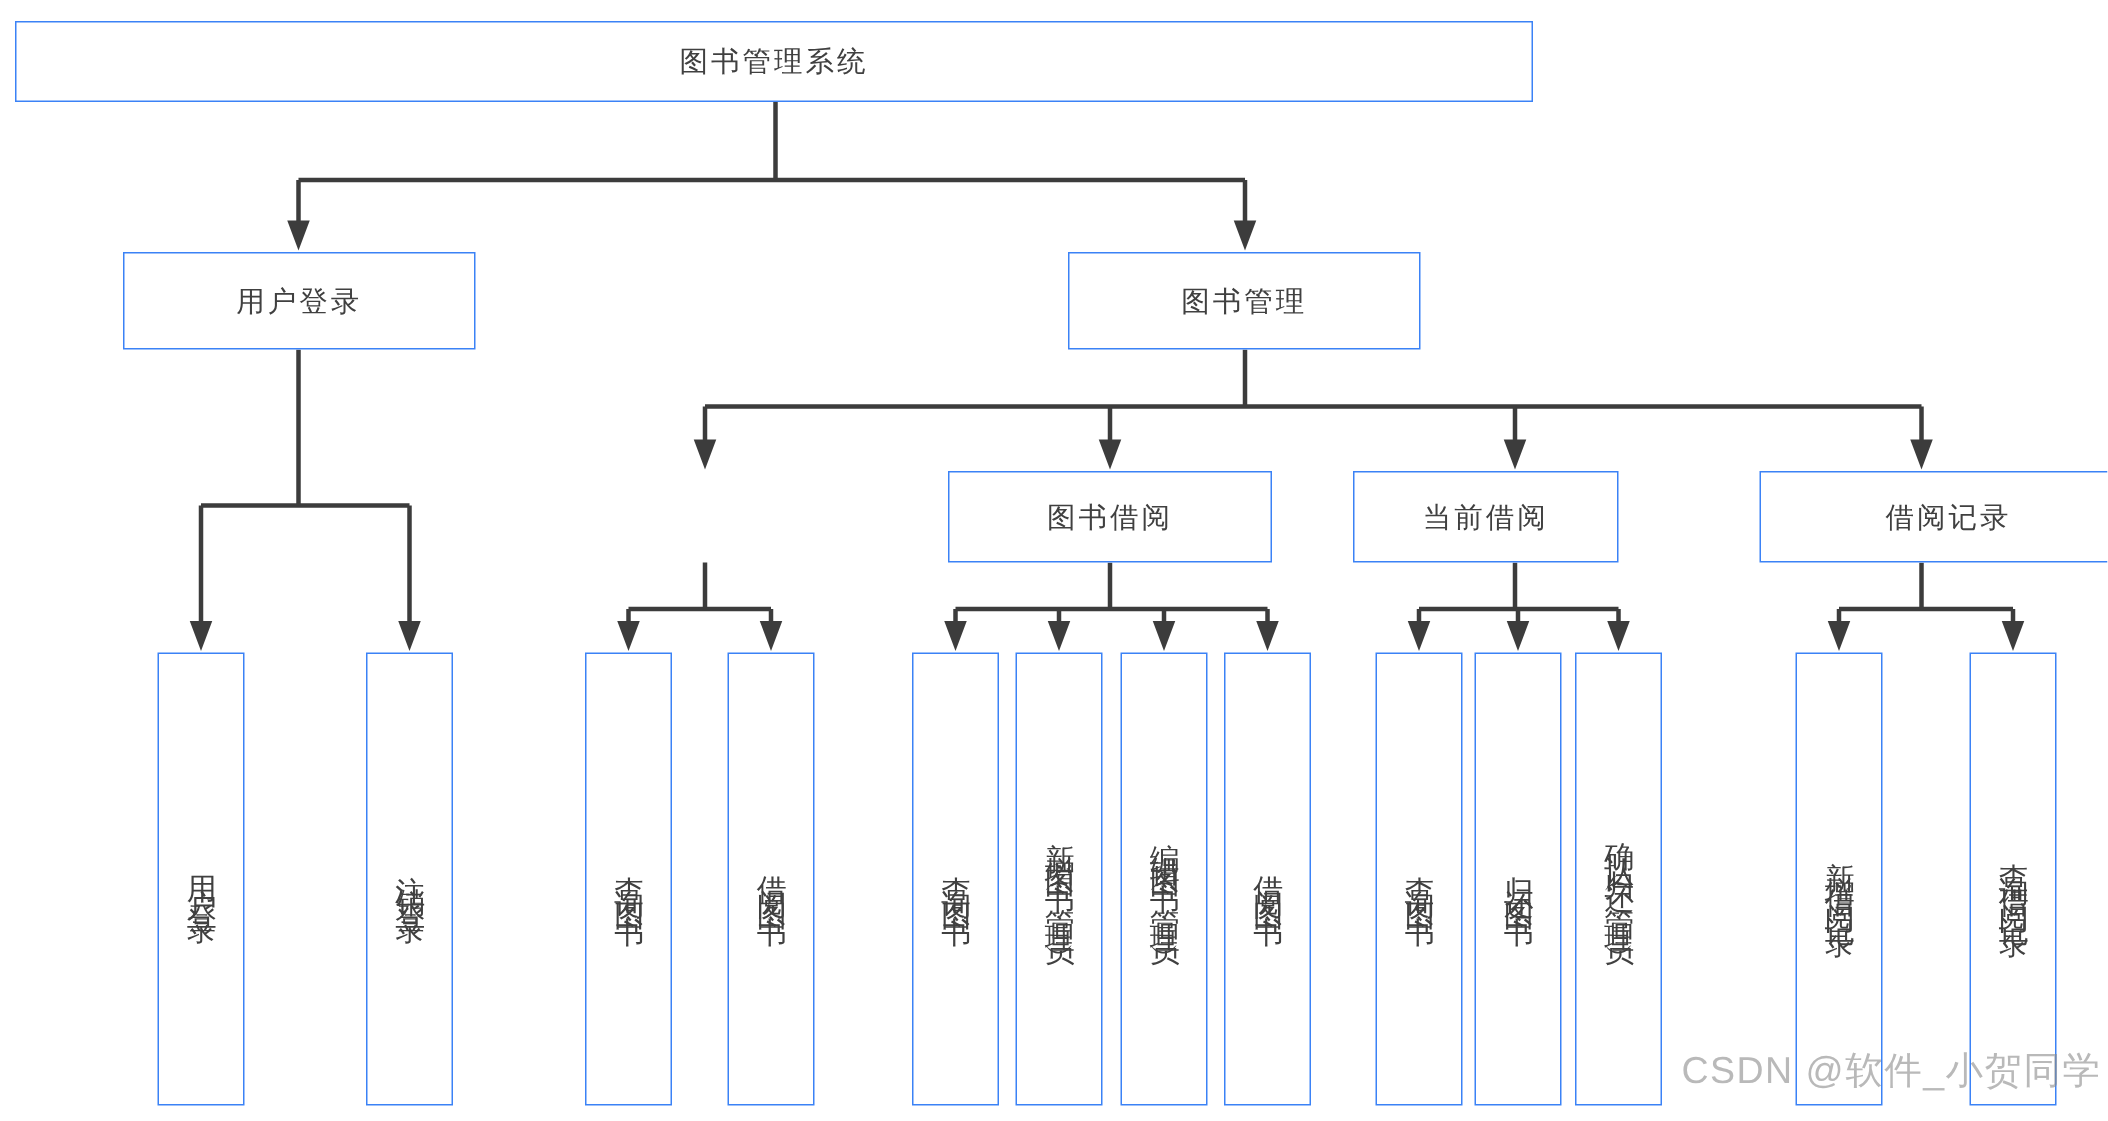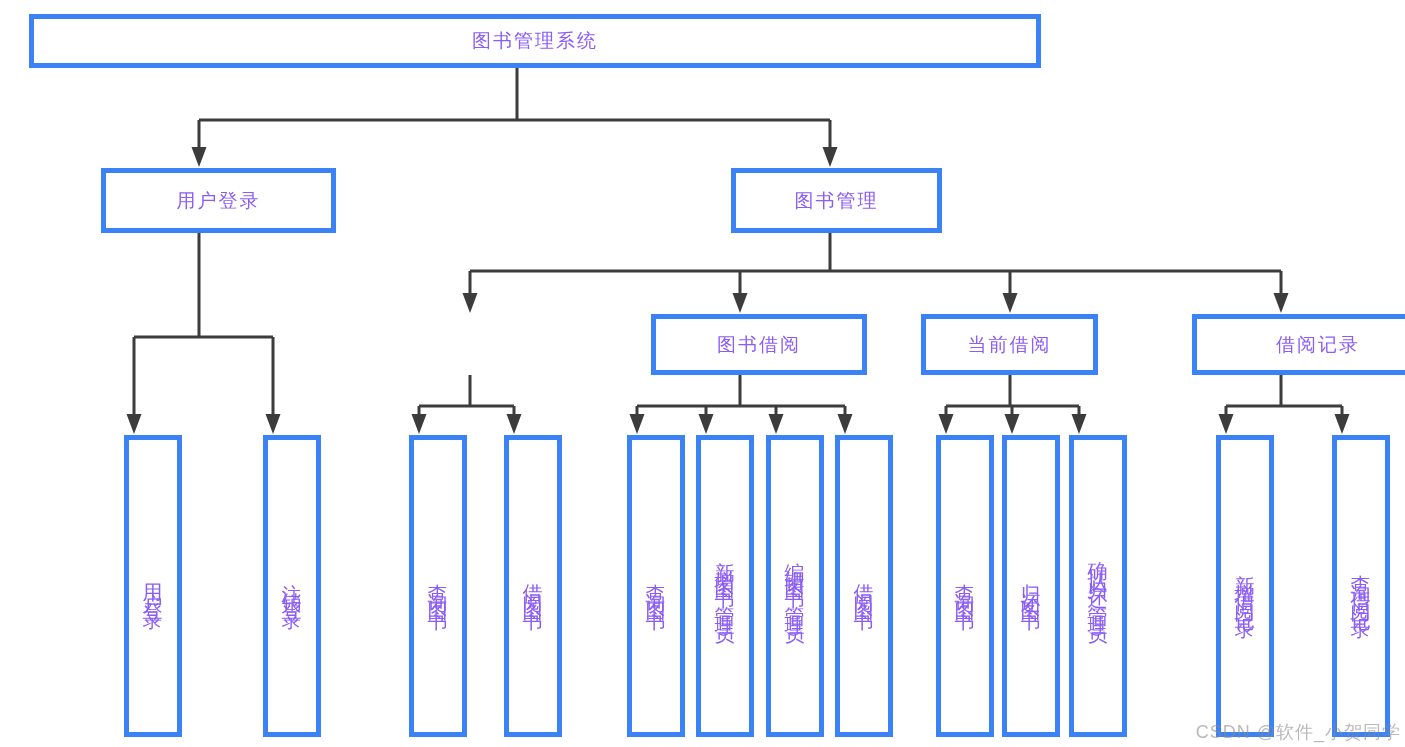--- a/index.html
+++ b/index.html
@@ -12,49 +12,48 @@
     overflow: hidden;
   }
   .wires {
     position: absolute;
     left: 0; top: 0;
     pointer-events: none;
   }
   .hbox, .vbox {
     position: absolute;
     box-sizing: border-box;
-    border: 5px solid #3b82f6;
+    border: 1px solid #3b82f6;
     background: #ffffff;
     display: flex;
     align-items: center;
     justify-content: center;
-    color: #8b5cf6;
-    margin-left: 19px;
+    color: #404040;
   }
   .hbox span {
     font-size: 19px;
     letter-spacing: 2px;
     white-space: nowrap;
   }
   .vbox {
     width: 58px;
     height: 302px;
   }
   .vbox span {
     writing-mode: vertical-rl;
     text-orientation: mixed;
     font-size: 20px;
     letter-spacing: 9px;
     line-height: 1;
   }
   .watermark {
     position: absolute;
     right: 4px;
-    bottom: 3px;
-    font-size: 18px;
+    bottom: 17px;
+    font-size: 25px;
     color: rgba(138, 138, 138, 0.6);
     letter-spacing: 1px;
     white-space: nowrap;
   }
 </style>
 </head>
 <body>
 
 <div id="canvas">
 
@@ -100,21 +99,21 @@
              M1342 434 l-7.5 -20 h15 Z" fill="#3c3c3c" stroke="none"></path>
   </svg>
 
   <div class="hbox" style="left:10px; top:14px; width:1012px; height:54px">
     <span>图书管理系统</span>
   </div>
 
   <div class="hbox" style="left:82px; top:168px; width:235px; height:65px">
     <span>用户登录</span>
   </div>
-  <div class="hbox" style="left:712px; top:168px; width:211px; height:65px">
+  <div class="hbox" style="left:712px; top:168px; width:235px; height:65px">
     <span>图书管理</span>
   </div>
 
   <div class="hbox" style="left:632px; top:314px; width:216px; height:61px">
     <span>图书借阅</span>
   </div>
   <div class="hbox" style="left:902px; top:314px; width:177px; height:61px">
     <span>当前借阅</span>
   </div>
   <div class="hbox" style="left:1173px; top:314px; width:252px; height:61px">

